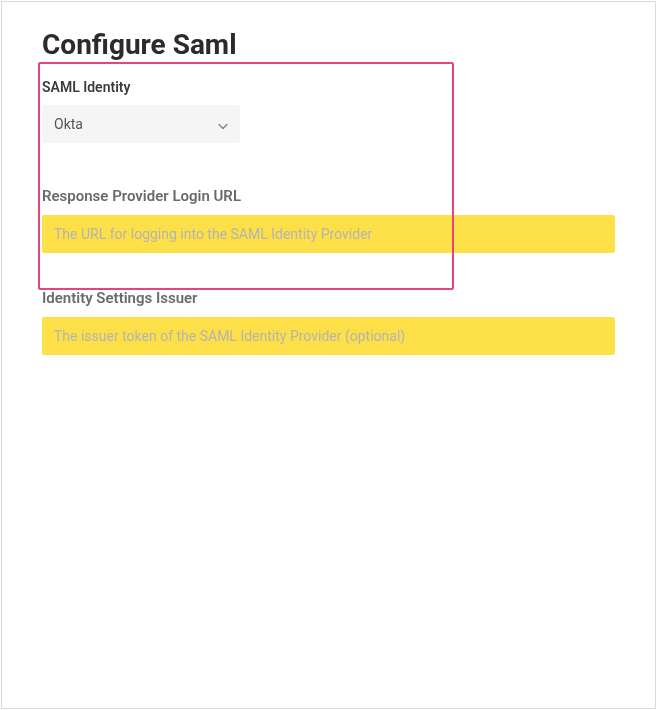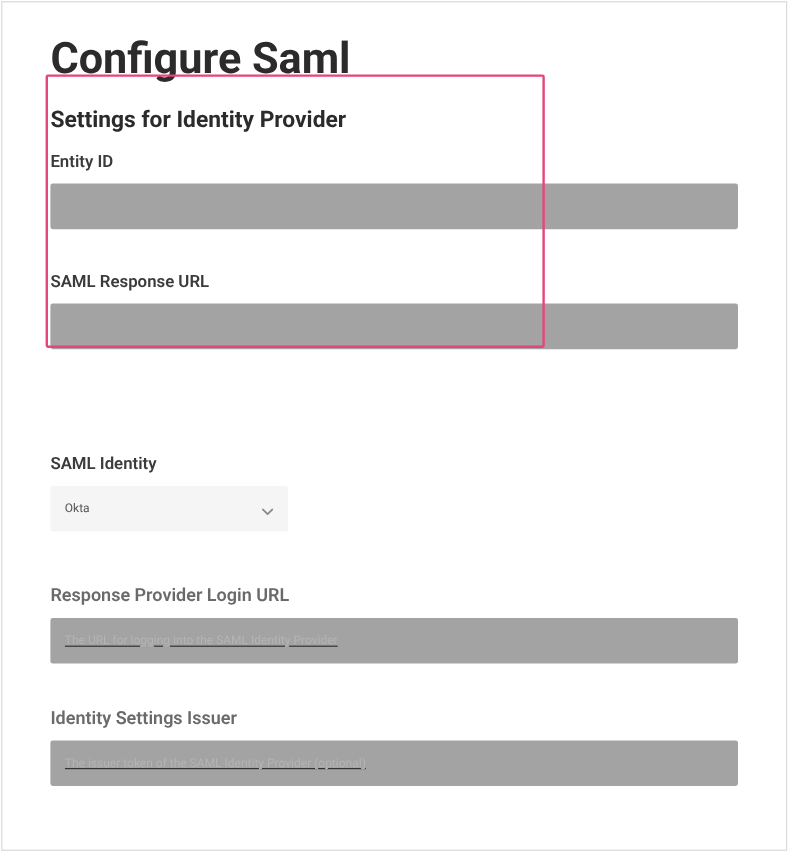--- a/index.html
+++ b/index.html
@@ -16,21 +16,21 @@
     }
     .container {
       border: 1px solid #d9d9d9;
       width: 655px;
       height: 708px;
       margin: 1px;
       padding: 20px 40px 0 40px;
       position: relative;
     }
     .page-title {
-      font-size: 36px;
+      font-size: 28px;
       font-weight: 700;
       color: #2b2b2b;
       margin-bottom: 18px;
       margin-top: 6px;
     }
     .highlight-box {
       border: 2px solid #e6447d;
       position: absolute;
       left: 36px;
       top: 60px;
@@ -59,46 +59,45 @@
     .field-label-light {
       font-size: 15px;
       font-weight: 600;
       color: #6a6a6a;
       margin-bottom: 10px;
       display: block;
     }
     .text-input {
       width: 100%;
       height: 38px;
-      background: #a3a3a3;
+      background: #fde047;
       border: none;
       border-radius: 2px;
       padding: 0 12px;
-      font-size: 10px;
+      font-size: 14px;
       color: #333;
       margin-bottom: 36px;
       font-family: inherit;
-      text-decoration: underline;
     }
     .text-input::placeholder {
       color: #b4b4b4;
     }
     .select-wrapper {
       position: relative;
       width: 198px;
       margin-bottom: 44px;
     }
     .select-input {
       width: 100%;
       height: 38px;
       background: #f5f5f5;
       border: none;
       border-radius: 2px;
       padding: 0 12px;
-      font-size: 10px;
+      font-size: 14px;
       color: #555;
       appearance: none;
       -webkit-appearance: none;
       font-family: inherit;
       cursor: pointer;
     }
     .select-wrapper .caret {
       position: absolute;
       right: 12px;
       top: 50%;
@@ -117,29 +116,20 @@
     }
   </style>
 </head>
 <body>
 
 <div class="container">
   <h1 class="page-title">Configure Saml</h1>
 
   <div class="highlight-box"></div>
 
-  <div class="section section-for first-section">
-    <h2 class="section-title">Settings for Identity Provider</h2>
-
-    <label class="field-label">Entity ID</label>
-    <input type="text" class="text-input" value="" style="">
-
-    <label class="field-label">SAML Response URL</label>
-    <input type="text" class="text-input input-no-margin" value="" style="">
-  </div>
 
   <div class="section">
 
     <label class="field-label">SAML Identity</label>
     <div class="select-wrapper">
       <select class="select-input">
         <option>Okta</option>
       </select>
       <span class="caret">
         <svg width="10" height="6" viewBox="0 0 10 6" fill="none">

